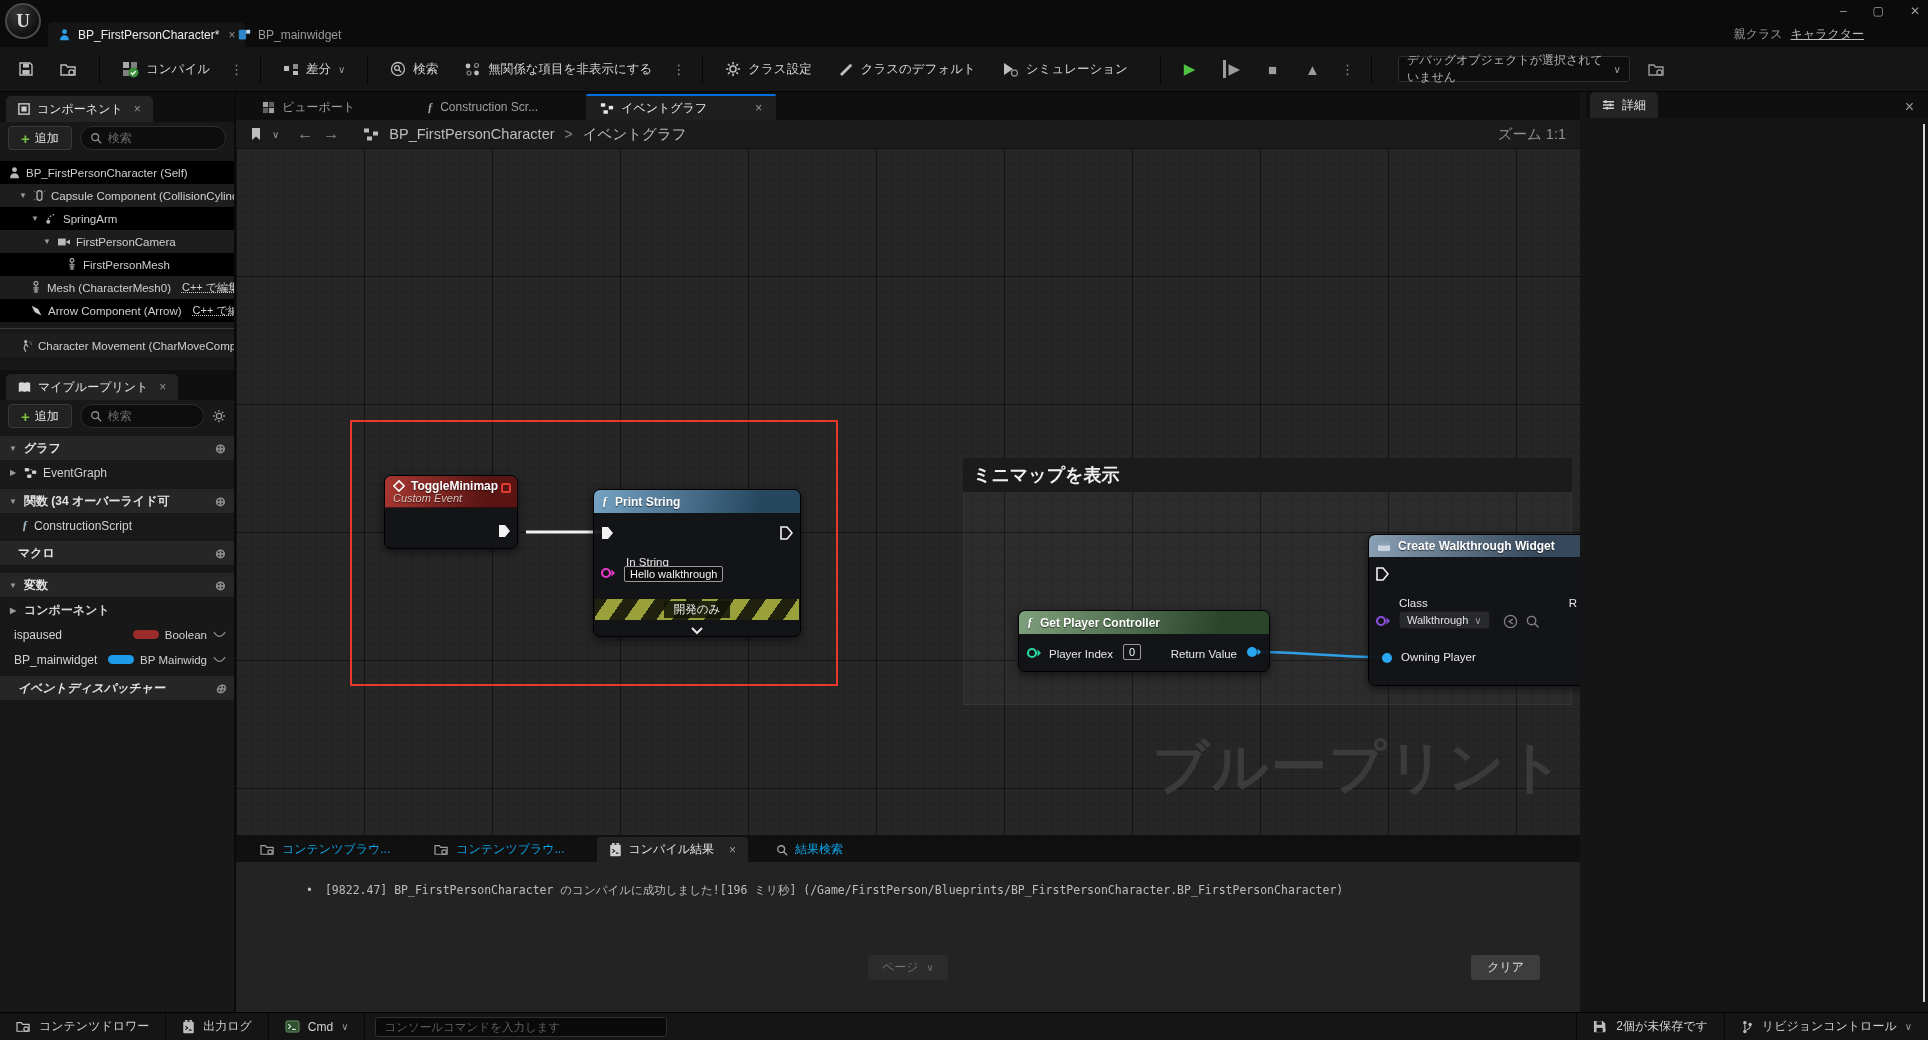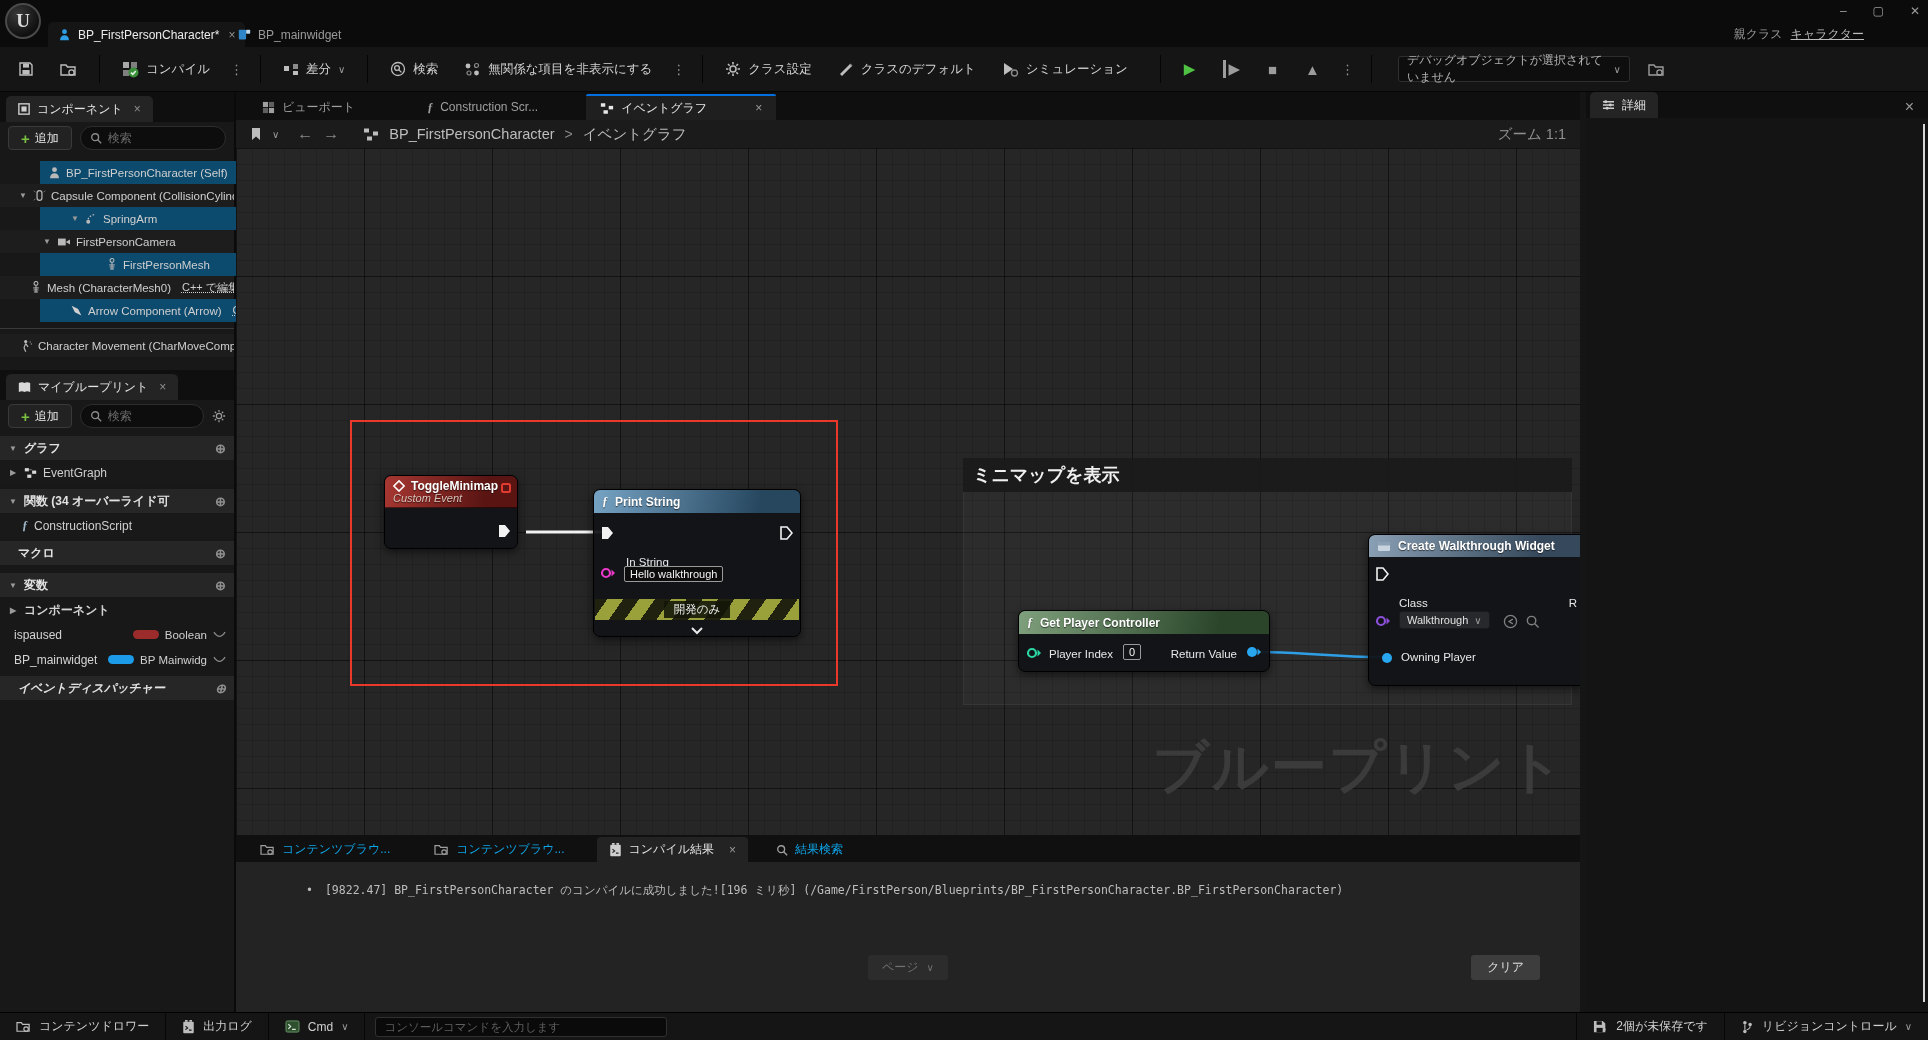--- a/index.html
+++ b/index.html
@@ -47,21 +47,21 @@
   .addbtn .plus { color:#7ac142; font-weight:bold; font-size:15px; }
   .searchbox { flex:1; display:flex; align-items:center; gap:6px; background:#0d0d0d; border:1px solid #2d2d2d;
                border-radius:12px; height:24px; padding:0 9px; }
   .searchbox input { background:transparent; border:none; outline:none; color:#c8c8c8; font-size:12px; width:100%;
                      font-family:"Liberation Sans",sans-serif; }
   .searchbox input::placeholder { color:#6a6a6a; }
 
   
   .leftpanel { position:absolute; left:0; top:92px; width:236px; bottom:28px; background:#181818; border-right:2px solid #0a0a0a; }
   .trow { position:absolute; left:0; width:100%; height:23px; display:flex; align-items:center; gap:5px; font-size:11.5px; color:#cfcfcf; padding-right:4px; overflow:hidden; white-space:nowrap; }
-  .trow.z0 { background:#0c4a6e;margin-left:40px; } .trow.z1 { background:#1d1d1d; }
+  .trow.z0 { background:#000000; } .trow.z1 { background:#1d1d1d; }
   .tri { font-size:8px; color:#9a9a9a; width:10px; text-align:center; flex:none; }
   .cpplink { color:#d0d0d0; font-size:11px; text-decoration:underline; text-decoration-style:dotted; margin-left:6px; flex:none; }
   .treesep { position:absolute; left:0; width:100%; height:1px; background:#3a3a3a; }
 
   
   .mbrow { position:absolute; left:0; width:100%; display:flex; align-items:center; gap:6px; font-size:12px; padding:0 8px; }
   .mbsection { background:#262626; color:#e2e2e2; font-weight:bold; height:24px; }
   .mbitem { background:#191919; color:#cfcfcf; height:23px; }
   .mbvar { color:#d4d4d4; height:23px; }
   .oplus { margin-left:auto; color:#8f8f8f; font-size:13px; }

